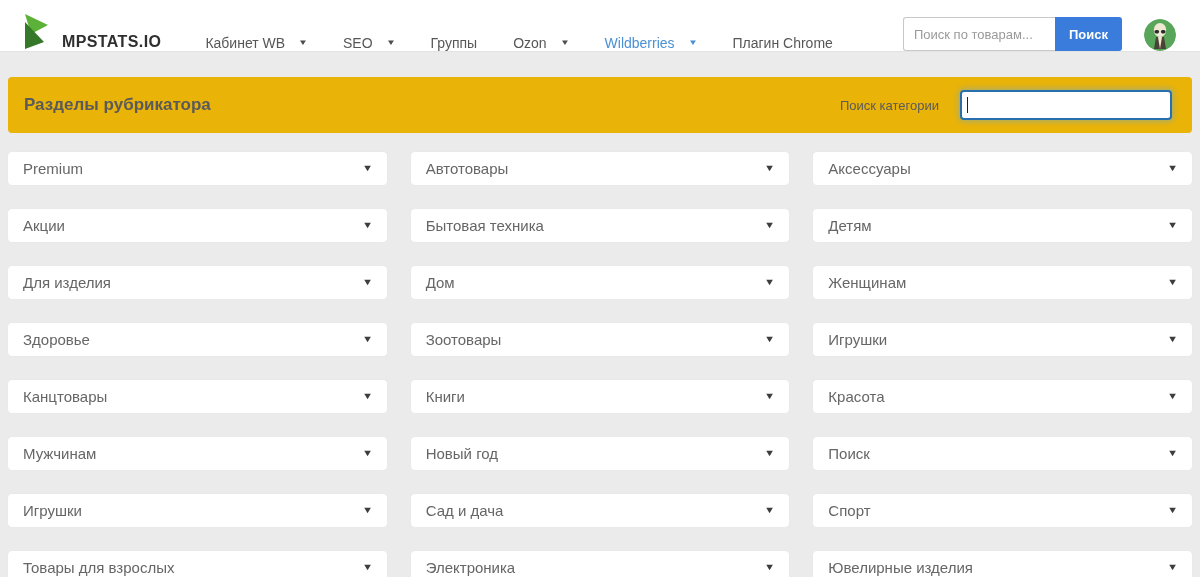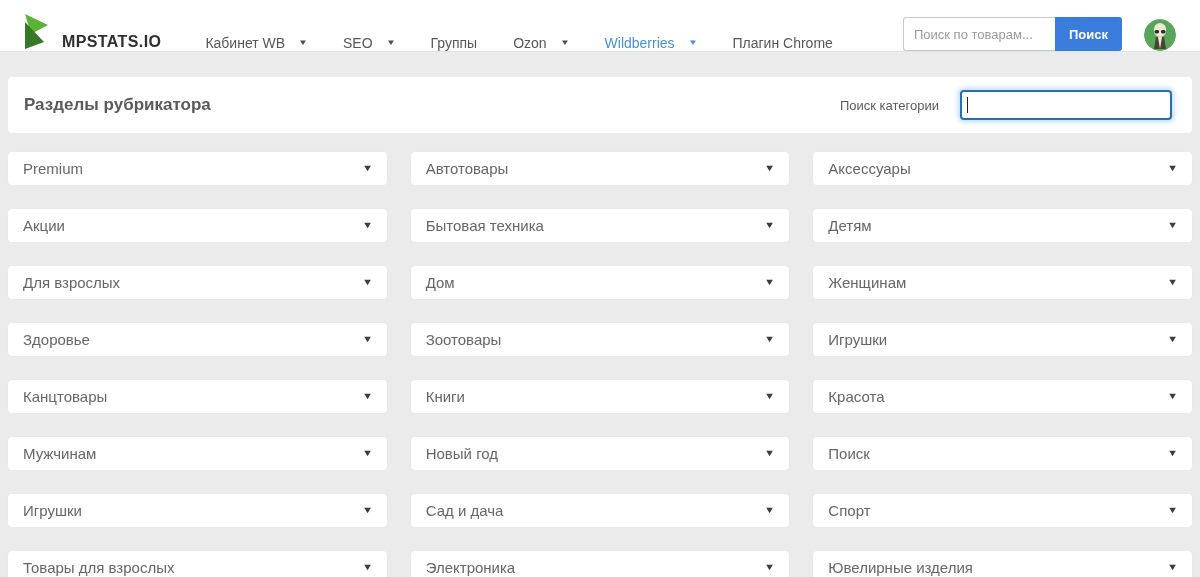--- a/index.html
+++ b/index.html
@@ -85,21 +85,21 @@
     flex: 0 0 auto;
     cursor: pointer;
     overflow: hidden;
   }
 
   
   .content { padding: 0 8px; }
 
   .panel {
     margin-top: 25px;
-    background: #ffffff;
+    background: #eab308;
     border-radius: 4px;
     height: 56px;
     display: flex;
     align-items: center;
     justify-content: space-between;
     padding: 0 20px 0 16px;
   }
   .panel-title { font-size: 17px; color: #5a5a5a; }
   .cat-search { display: flex; align-items: center; gap: 21px; }
   .cat-search-label { font-size: 13px; color: #5a5a5a; }
@@ -232,21 +232,21 @@
       </div>
       <div class="cat">
         <span class="cat-label">Бытовая техника</span>
         <span class="caret">▼</span>
       </div>
       <div class="cat">
         <span class="cat-label">Детям</span>
         <span class="caret">▼</span>
       </div>
       <div class="cat">
-        <span class="cat-label">Для взрослых</span>
+        <span class="cat-label">Для изделия</span>
         <span class="caret">▼</span>
       </div>
       <div class="cat">
         <span class="cat-label">Дом</span>
         <span class="caret">▼</span>
       </div>
       <div class="cat">
         <span class="cat-label">Женщинам</span>
         <span class="caret">▼</span>
       </div>

